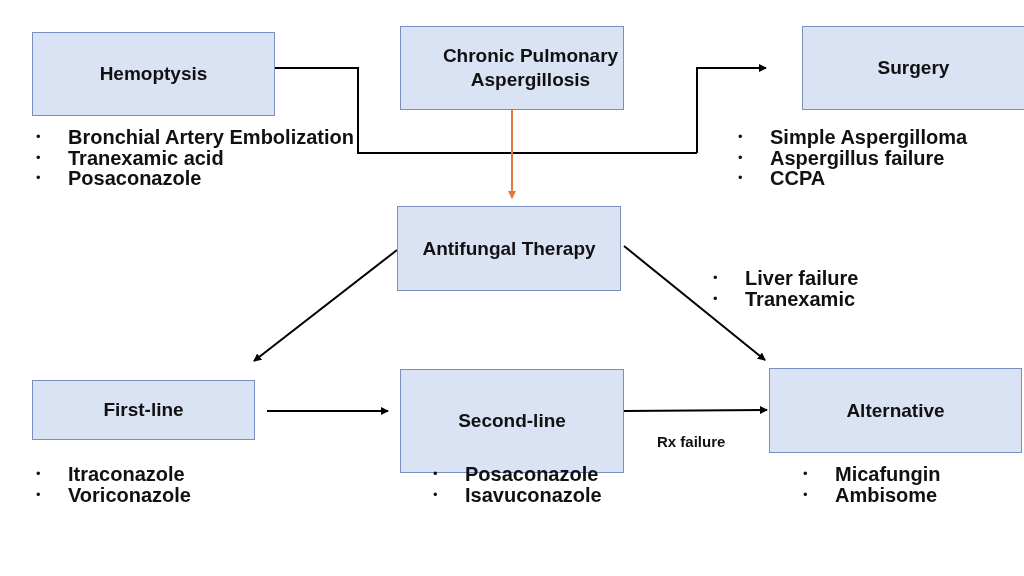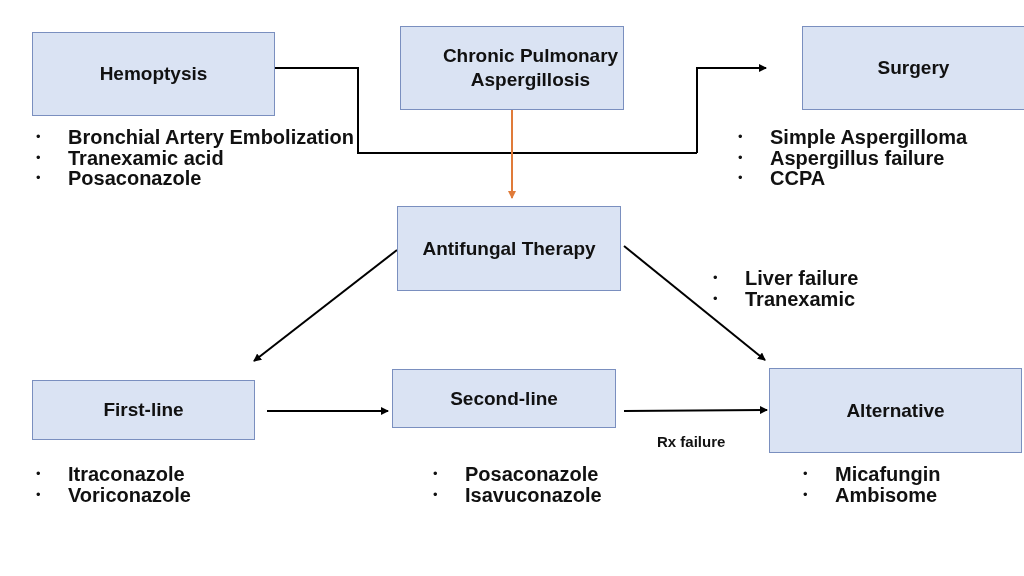--- a/index.html
+++ b/index.html
@@ -56,21 +56,21 @@
 </div>
 
 <div class="node" style="left:397px;top:206px;width:224px;height:85px;">
   <span>Antifungal Therapy</span>
 </div>
 
 <div class="node" style="left:32px;top:364px;width:223px;height:60px;margin-top:16px;">
   <span>First-line</span>
 </div>
 
-<div class="node" style="left:392px;top:369px;width:224px;height:59px;">
+<div class="node" style="left:400px;top:369px;width:224px;height:104px;">
   <span>Second-line</span>
 </div>
 
 <div class="node" style="left:769px;top:368px;width:253px;height:85px;">
   <span>Alternative</span>
 </div>
 
 <ul class="list" style="left:34px;top:127px;">
   <li>Bronchial Artery Embolization</li>
   <li>Tranexamic acid</li>

